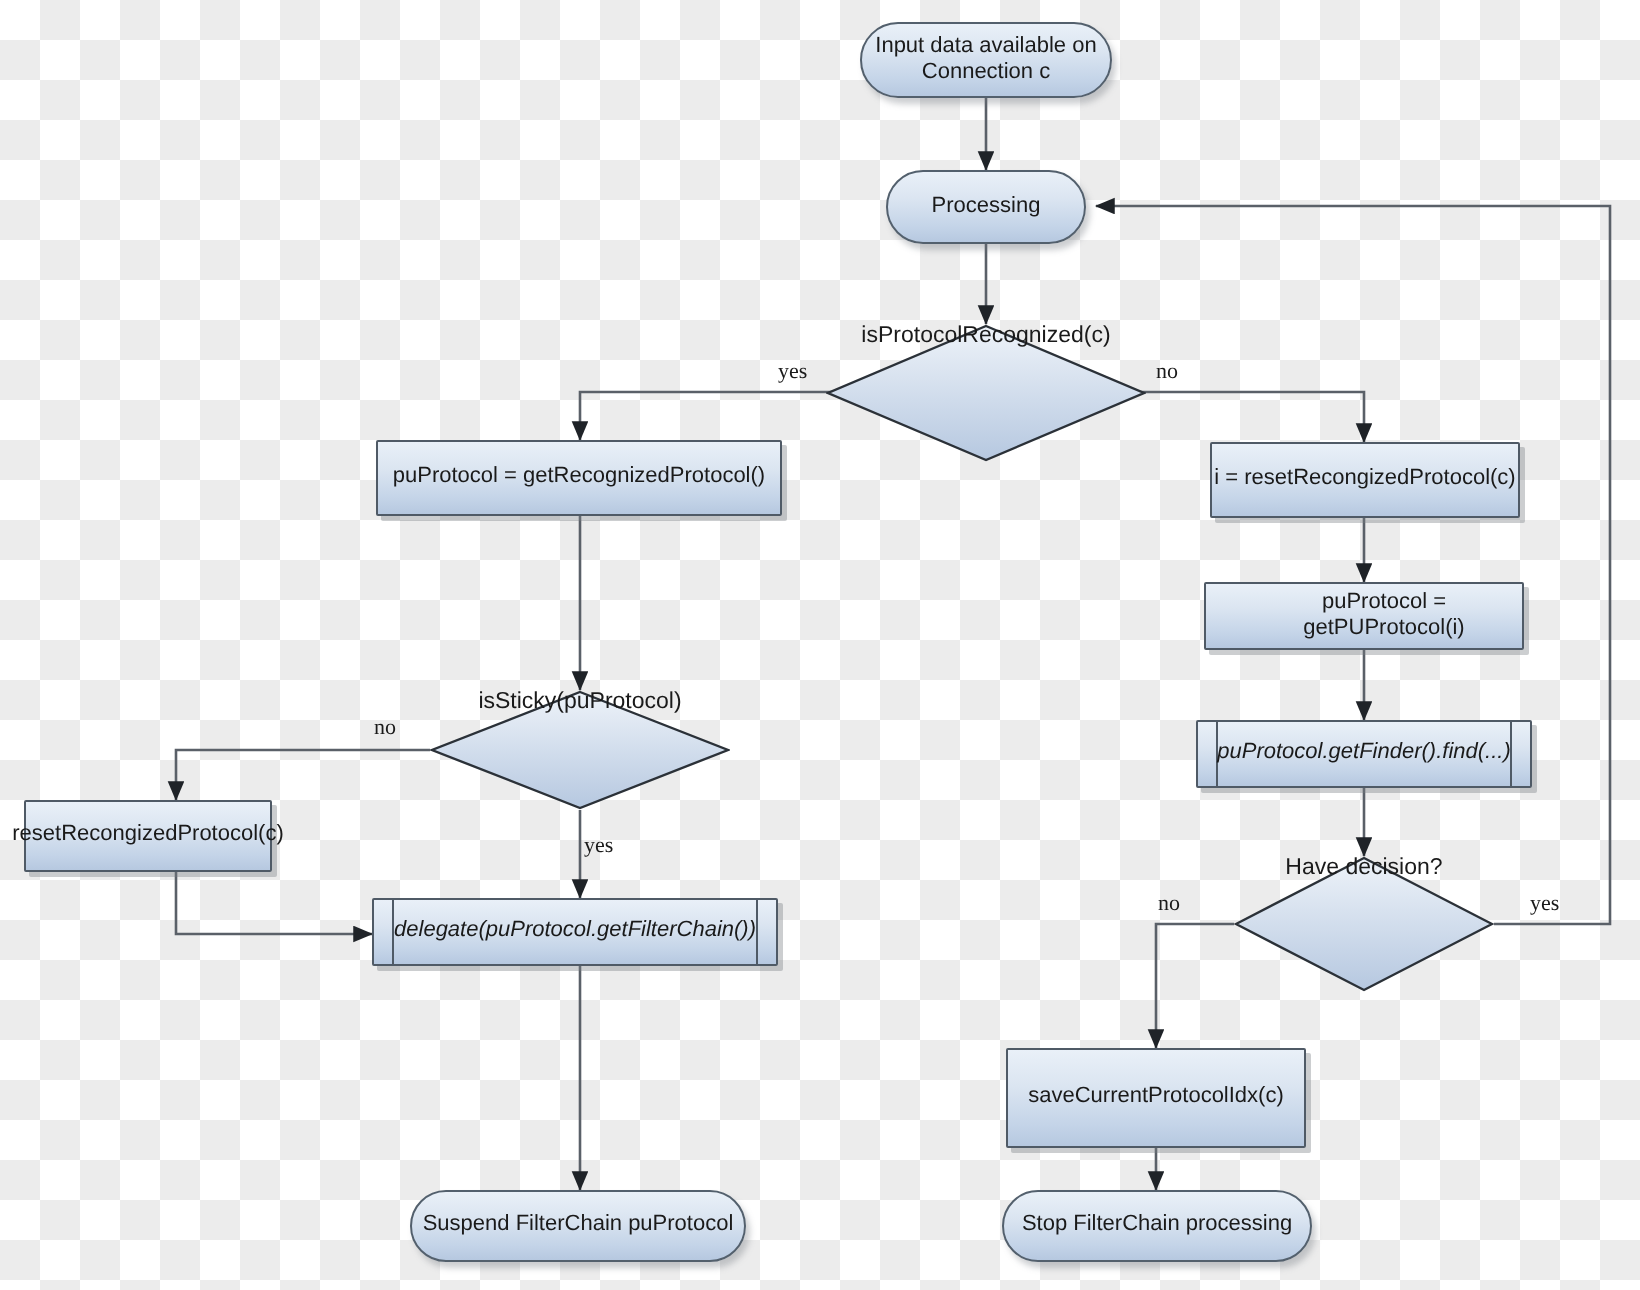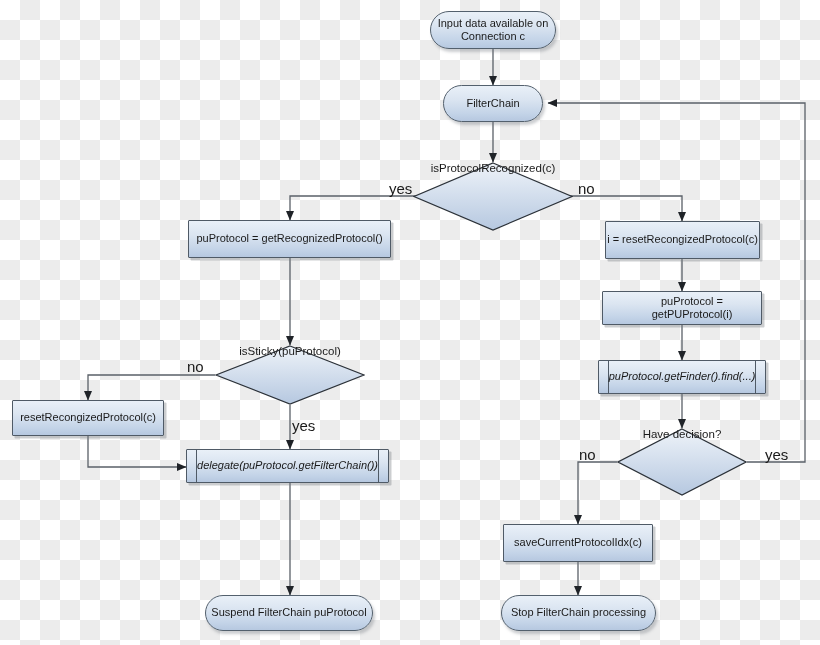--- a/index.html
+++ b/index.html
@@ -49,23 +49,24 @@
     text-align:center;
     color:#1a1a1a;font-size:11.5px;line-height:13px;
   }
   .decision .dshape{
     position:absolute;left:0;top:0;width:100%;height:100%;
   }
   .decision .dtxt{position:relative;z-index:2;}
 
   .edge-label{
     position:absolute;
-    font-size:15px;
+    font-size:11px;
     color:#1a1a1a;
     white-space:nowrap;
+    font-family:Liberation Serif, serif;
   }
 </style>
 </head>
 <body>
 
 <div id="canvas">
 
   <svg id="wires" viewBox="0 0 820 645" xmlns="http://www.w3.org/2000/svg">
     <defs>
       <marker id="arrow" markerWidth="9" markerHeight="9" refX="7.2" refY="3.2" orient="auto" markerUnits="strokeWidth">
@@ -104,21 +105,21 @@
 
       <path d="M747,462 L805,462 L805,103 L548,103"></path>
     </g>
   </svg>
 
   <div class="node terminal" style="left:430px;top:11px;width:126px;height:38px;">
     <span>Input data available on Connection c</span>
   </div>
 
   <div class="node terminal" style="left:443px;top:85px;width:100px;height:37px;">
-    <span>FilterChain</span>
+    <span>Processing</span>
   </div>
 
   <div class="decision" style="left:413px;top:162px;width:160px;height:69px;">
     <svg class="dshape" viewBox="0 0 160 69" preserveAspectRatio="none">
       <defs>
           <linearGradient id="g1" x1="0" y1="0" x2="0" y2="1">
         <stop offset="0" stop-color="#eef3f9"></stop>
             <stop offset="1" stop-color="#b6c8e0"></stop>
       </linearGradient>
         </defs>
@@ -164,31 +165,31 @@
           <linearGradient id="g3" x1="0" y1="0" x2="0" y2="1">
         <stop offset="0" stop-color="#eef3f9"></stop>
             <stop offset="1" stop-color="#b6c8e0"></stop>
       </linearGradient>
         </defs>
       <polygon points="65,1 129,34 65,67 1,34" fill="url(#g3)" stroke="#2b3138" stroke-width="1.2"></polygon>
     </svg>
     <span class="dtxt">Have decision?</span>
   </div>
 
-  <div class="node process" style="left:12px;top:400px;width:152px;height:36px;">
+  <div class="node process" style="left:12px;top:400px;width:124px;height:36px;">
     <span>resetRecongizedProtocol(c)</span>
   </div>
 
   <div class="node predef" style="left:186px;top:449px;width:203px;height:34px;">
     <span class="bar l"></span>
     <span class="bar r"></span>
     <span class="txt">delegate(puProtocol.getFilterChain())</span>
   </div>
 
-  <div class="node process" style="left:503px;top:524px;width:150px;height:38px;">
+  <div class="node process" style="left:503px;top:524px;width:150px;height:50px;">
     <span>saveCurrentProtocolIdx(c)</span>
   </div>
 
   <div class="node terminal" style="left:205px;top:595px;width:168px;height:36px;">
     <span>Suspend FilterChain puProtocol</span>
   </div>
 
   <div class="node terminal" style="left:501px;top:595px;width:155px;height:36px;">
     <span>Stop FilterChain processing</span>
   </div>

